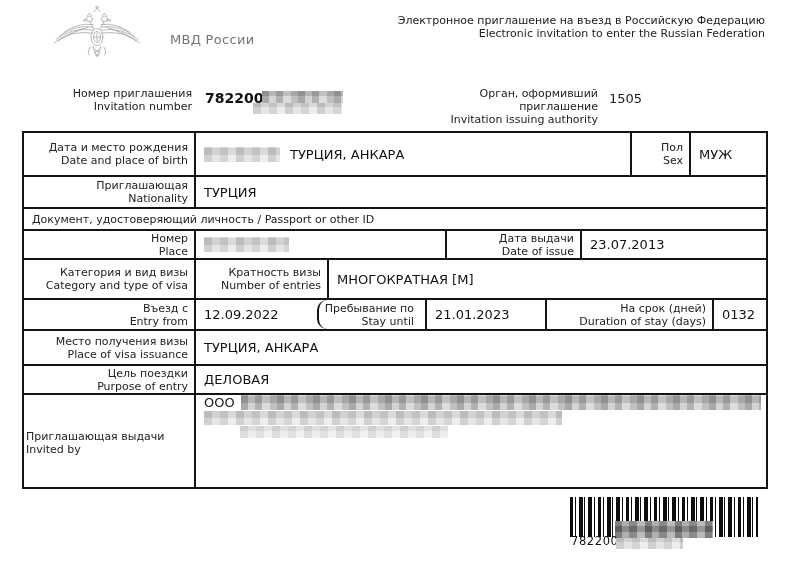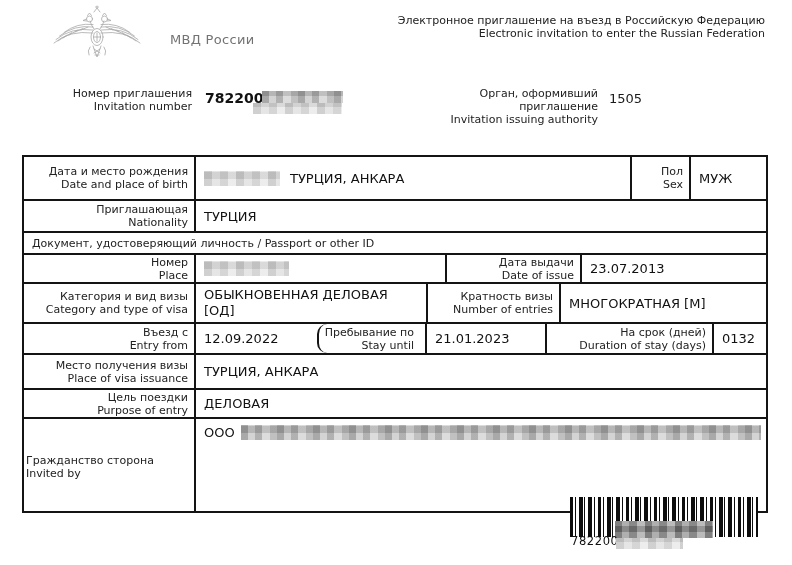--- a/index.html
+++ b/index.html
@@ -23,33 +23,33 @@
   .px-light{background-color:#e2e2e2;background-image:
       repeating-linear-gradient(90deg, rgba(120,120,120,.25) 0 8px, rgba(210,210,210,.3) 8px 16px,
         rgba(150,150,150,.28) 16px 24px, rgba(235,235,235,.3) 24px 32px),
       repeating-linear-gradient(0deg, rgba(255,255,255,.4) 0 7px, rgba(140,140,140,.18) 7px 14px);}
   .px-dark{background-color:#9c9c9c;background-image:
       repeating-linear-gradient(90deg, rgba(40,40,40,.4) 0 7px, rgba(150,150,150,.3) 7px 14px,
         rgba(70,70,70,.42) 14px 22px, rgba(190,190,190,.3) 22px 30px),
       repeating-linear-gradient(0deg, rgba(255,255,255,.3) 0 6px, rgba(60,60,60,.25) 6px 12px);}
   
   .ftable{left:22px;top:131px;width:746px;height:358px;border:2px solid #141414;
-          display:flex;flex-direction:column;box-sizing:border-box;margin-top:24px;}
+          display:flex;flex-direction:column;box-sizing:border-box;}
   .frow{display:flex;border-bottom:2px solid #141414;box-sizing:border-box;}
   .frow:last-child{border-bottom:none;flex:1;}
   .cell{box-sizing:border-box;display:flex;align-items:center;overflow:hidden;}
   .cell+.cell{border-left:2px solid #141414;}
   .lbl{flex:0 0 170px;flex-direction:column;justify-content:center;align-items:flex-end;
        padding:2px 6px 2px 2px;font-size:11px;line-height:13px;text-align:right;color:#222;}
   .val{padding-left:8px;font-size:13px;color:#111;}
   .grow{flex:1;}
   .sec{font-size:11px;color:#222;padding-left:8px;}
   .top-align{align-items:flex-start;}
   .lbl.top-align{padding-top:5px;}
-  .inviter-val{flex-direction:row;align-items:flex-start;justify-content:flex-start;padding-top:6px;}
+  .inviter-val{flex-direction:column;align-items:flex-start;justify-content:flex-start;}
   .blk{display:inline-block;}
   .wrapcap{max-width:188px;line-height:16px;}
   
   .barcode-bars{left:570px;top:497px;width:188px;height:40px;
     background:repeating-linear-gradient(90deg,#0d0d0d 0 3px,#fff 3px 5px,#0d0d0d 5px 6px,#fff 6px 9px,
       #0d0d0d 9px 13px,#fff 13px 14px,#0d0d0d 14px 15px,#fff 15px 18px,#0d0d0d 18px 22px,#fff 22px 24px,
       #0d0d0d 24px 25px,#fff 25px 28px);}
   .barcode-num{left:571px;top:534px;font-size:11.5px;letter-spacing:.6px;color:#111;}
 </style>
 </head>
@@ -159,23 +159,20 @@
         <div>Date of issue</div>
       </div>
       <div class="cell val grow">23.07.2013</div>
     </div>
 
     <div class="frow" style="height:40px;">
       <div class="cell lbl">
         <div>Категория и вид визы</div>
         <div>Category and type of visa</div>
       </div>
-      <div class="cell val" style="flex:0 0 232px;">
-        <span class="wrapcap">ОБЫКНОВЕННАЯ ДЕЛОВАЯ [ОД]</span>
-      </div>
       <div class="cell lbl" style="flex:0 0 133px;">
         <div>Кратность визы</div>
         <div>Number of entries</div>
       </div>
       <div class="cell val grow">МНОГОКРАТНАЯ [M]</div>
     </div>
 
     <div class="frow" style="height:31px;">
       <div class="cell lbl">
         <div>Въезд с</div>
@@ -205,21 +202,21 @@
     <div class="frow" style="height:29px;">
       <div class="cell lbl">
         <div>Цель поездки</div>
         <div>Purpose of entry</div>
       </div>
       <div class="cell val grow">ДЕЛОВАЯ</div>
     </div>
 
     <div class="frow">
       <div class="cell lbl top-align">
-        <div>Гражданство сторона</div>
+        <div>Приглашающая выдачи</div>
         <div>Invited by</div>
       </div>
       <div class="cell val grow inviter-val">
         <div style="display:flex;align-items:center;">
           <span>ООО</span>
           <span class="blk px" style="width:520px;height:15px;margin-left:6px;"></span>
         </div>
         <span class="blk px-light" style="width:358px;height:14px;margin-top:1px;"></span>
         <span class="blk px-light" style="width:208px;height:12px;margin-left:36px;margin-top:1px;opacity:.7;"></span>
       </div>

